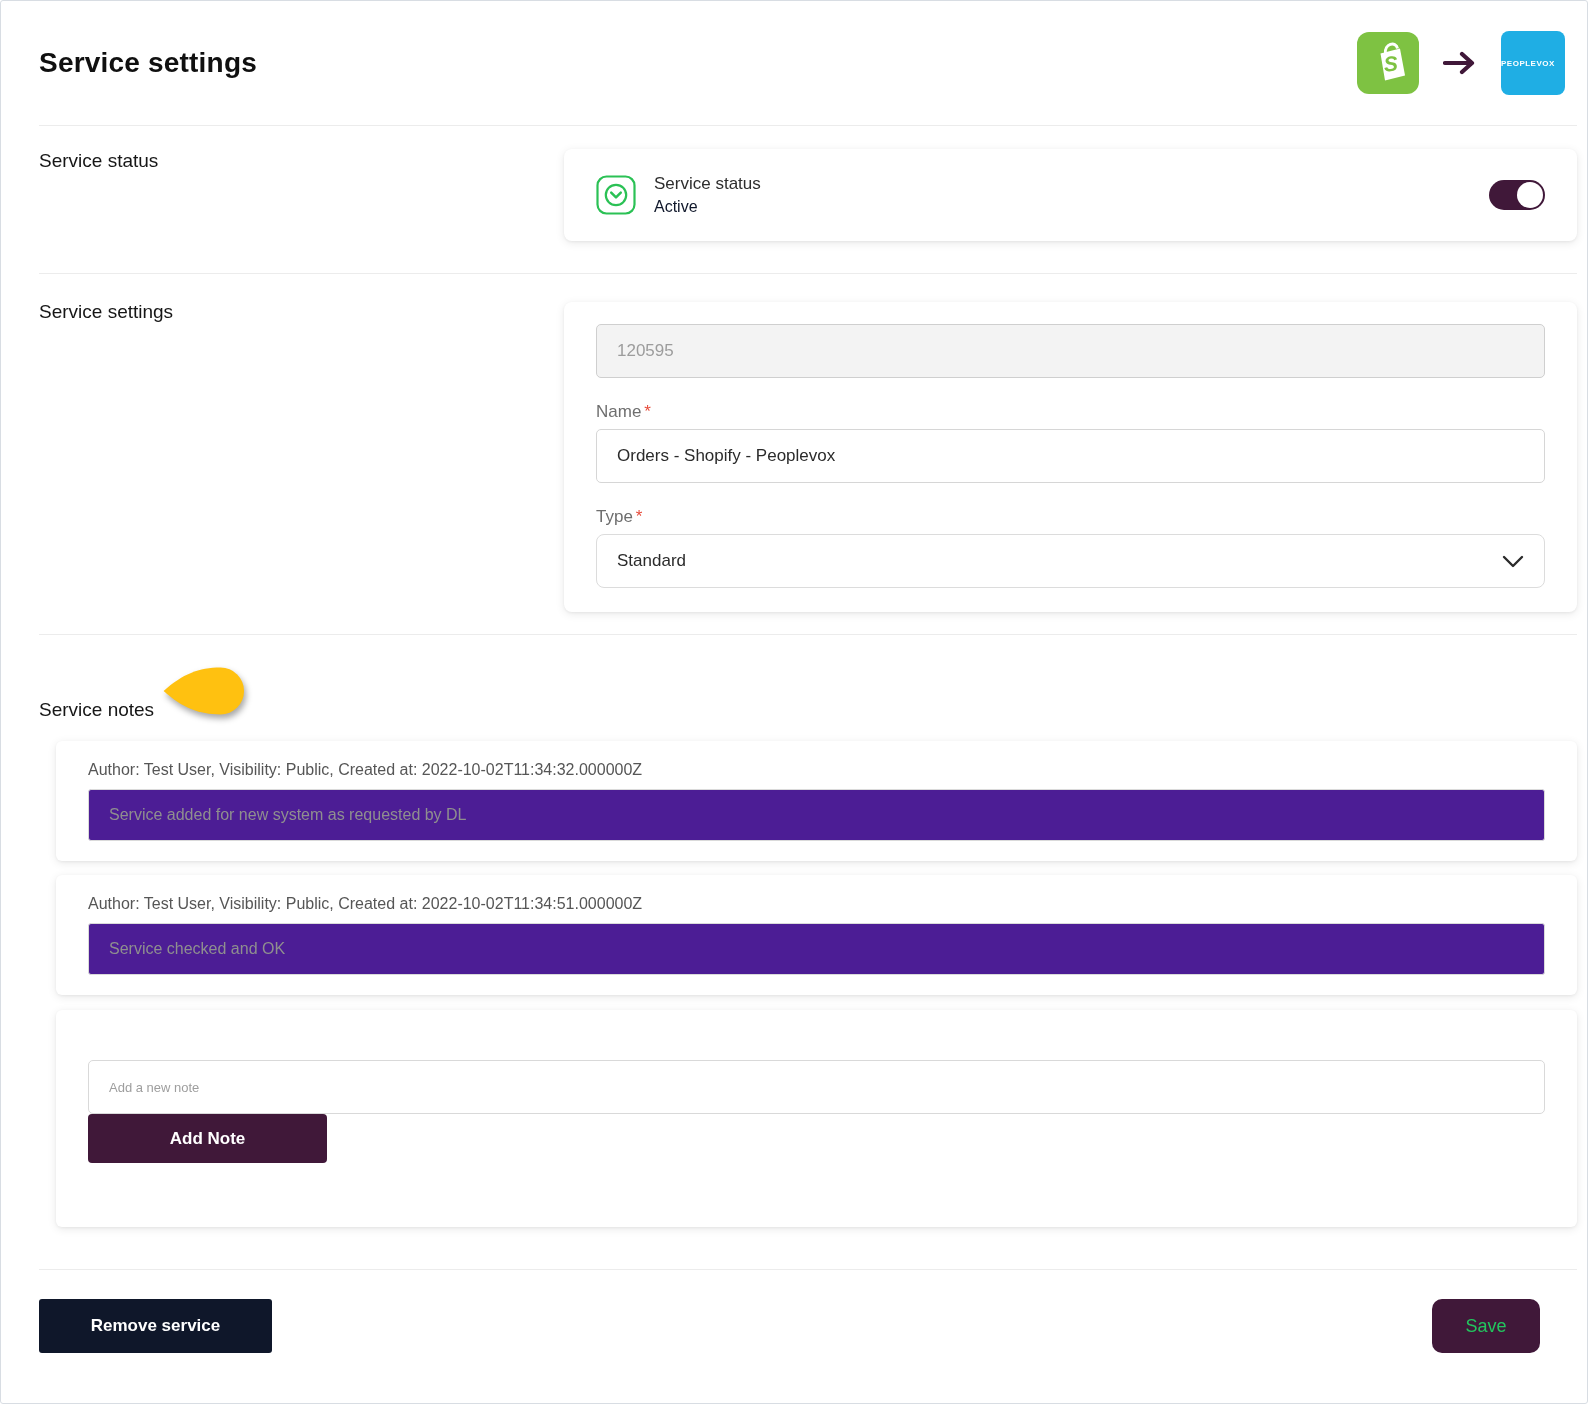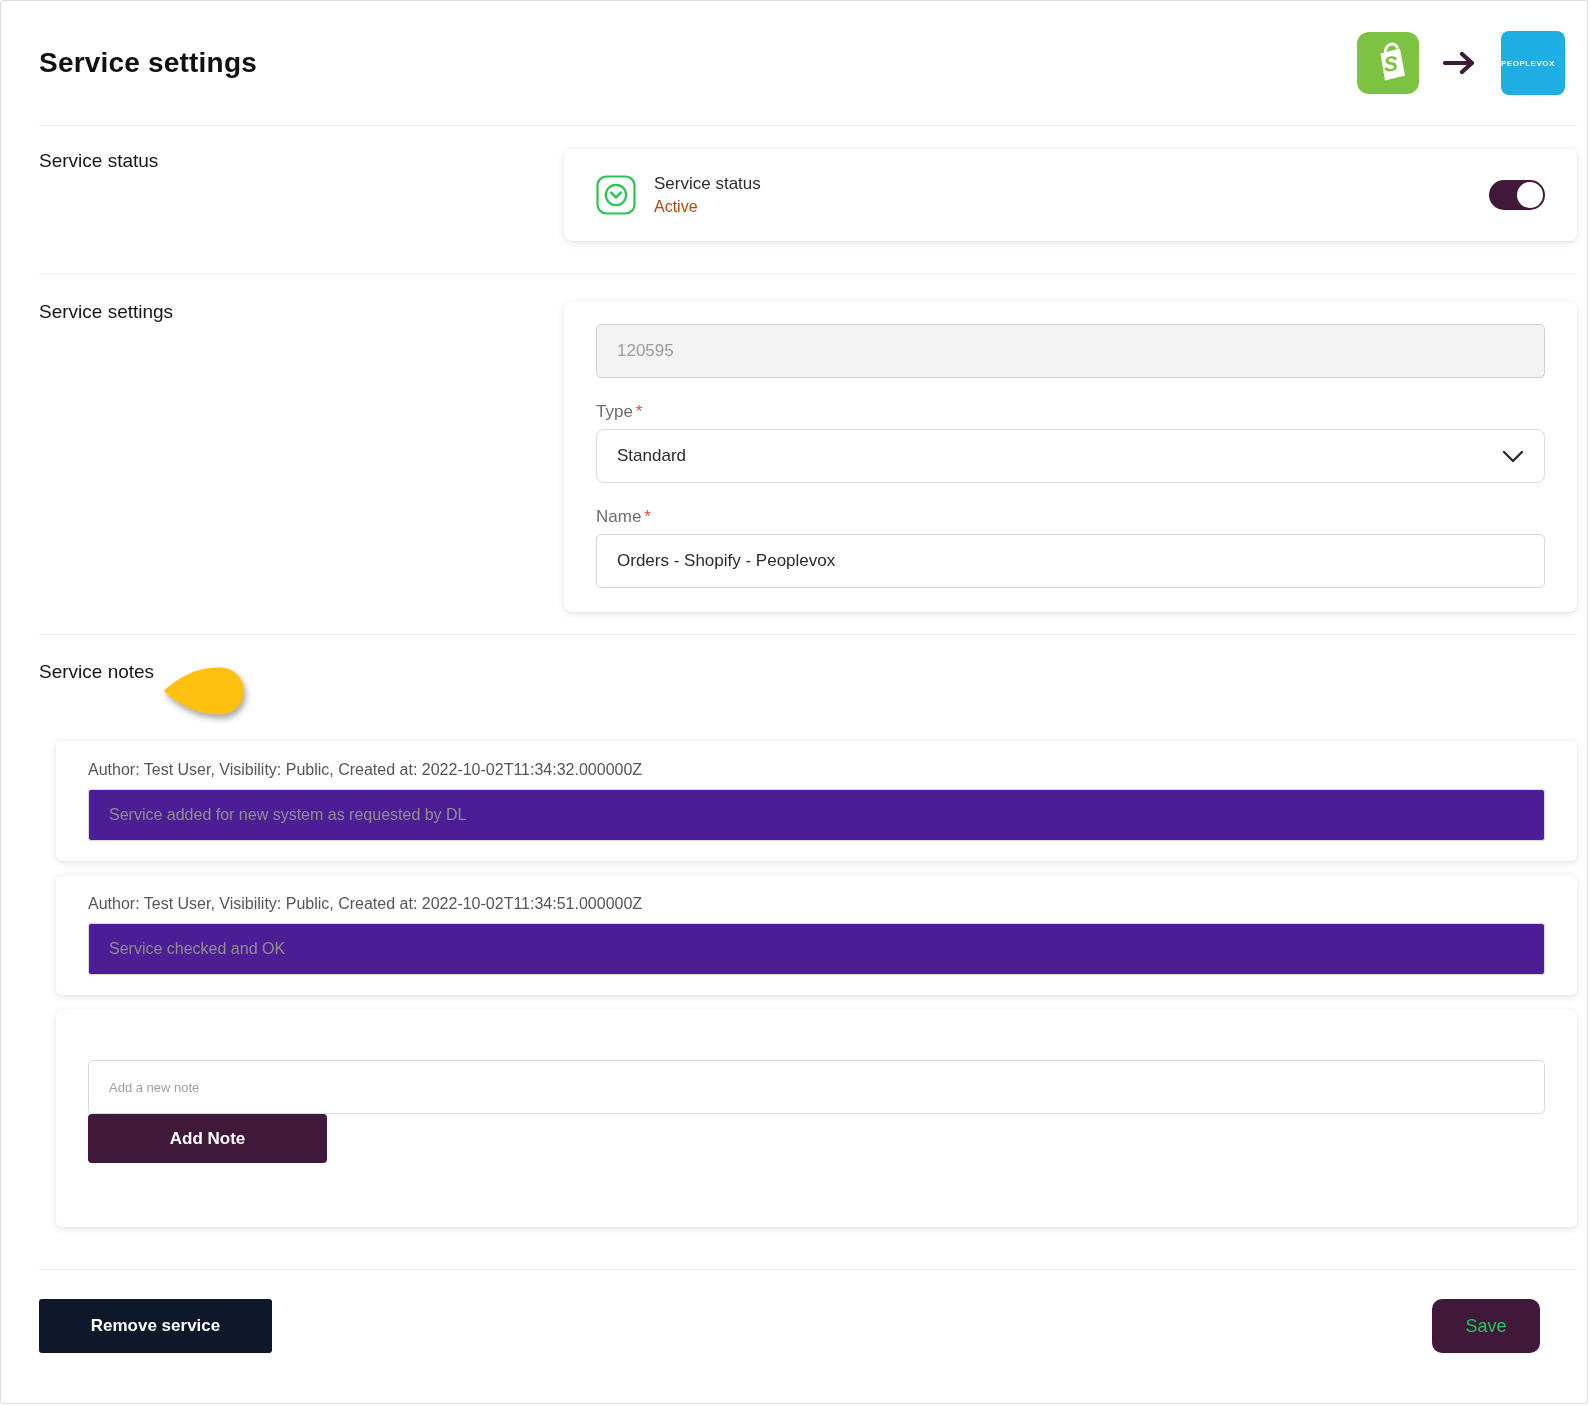--- a/index.html
+++ b/index.html
@@ -28,21 +28,21 @@
     background:#fff; border-radius:8px;
     box-shadow:0 2px 10px rgba(0,0,0,.09), 0 1px 3px rgba(0,0,0,.05);
   }
 
   
   .status-label { padding-top:24px; }
   .status-card { flex:1; margin-top:23px; margin-bottom:32px; height:92px;
     display:flex; align-items:center; padding:0 32px; }
   .status-texts { margin-left:18px; }
   .status-title { font-size:17px; color:#2e2e2e; }
-  .status-sub { font-size:16px; color:#c2410c; margin-top:4px; }
+  .status-sub { font-size:16px; color:#0f172a; margin-top:4px; }
   .toggle { margin-left:auto; width:56px; height:30px; background:#401839;
     border-radius:15px; position:relative; cursor:pointer; }
   .toggle .knob { position:absolute; top:2px; right:2px; width:26px; height:26px;
     background:#fff; border-radius:50%; }
 
   
   .settings-label { padding-top:27px; }
   .settings-card { flex:1; margin-top:28px; margin-bottom:22px; padding:22px 32px 24px; }
   .field-label { font-size:17px; color:#6e6e6e; margin-bottom:7px; }
   .req { color:#e74c3c; margin-left:3px; }
@@ -53,21 +53,21 @@
   }
   .tinput:disabled { background:#f3f3f3; border-color:#cfcfcf; color:#9c9c9c; }
   .field + .field { margin-top:24px; }
   .select {
     height:54px; border:1px solid #dcdcdc; border-radius:8px; background:#fff;
     display:flex; align-items:center; padding:0 20px; font-size:17px; color:#2b2b2b;
     cursor:pointer; justify-content:space-between;
   }
 
   
-  .notes-head { display:flex; align-items:flex-start; margin-top:26px; }
+  .notes-head { display:flex; align-items:flex-end; margin-top:26px; }
   .notes-head .sec-label { width:auto; flex:none; }
   .callout { margin-left:8px; filter:drop-shadow(2px 4px 3px rgba(0,0,0,.35)); }
   .note-card { margin-left:17px; padding:18px 32px 20px; border-radius:6px; }
   .note-card.first { margin-top:20px; }
   .note-card + .note-card { margin-top:14px; }
   .note-meta { font-size:16px; color:#565656; line-height:22px; }
   .note-box {
     margin-top:8px; height:52px; background:#4c1d95; border:1px solid #dadada;
     border-radius:3px; display:flex; align-items:center; padding:0 20px;
     font-size:16px; color:#8f8f8f;
@@ -139,32 +139,32 @@
 
     <hr class="divider">
 
     <div class="sec-row">
       <div class="sec-label settings-label">Service settings</div>
       <div class="card settings-card">
         <div class="field">
           <input class="tinput" disabled="" value="120595" style="">
         </div>
         <div class="field">
+          <div class="field-label"><span>Name</span><span class="req">*</span></div>
+          <input class="tinput" value="Orders - Shopify - Peoplevox" style="">
+        </div>
+        <div class="field">
           <div class="field-label"><span>Type</span><span class="req">*</span></div>
           <div class="select">
             <span>Standard</span>
             <svg width="22" height="13" viewBox="0 0 22 13">
               <polyline points="2,2 11,11 20,2" fill="none" stroke="#2b2b2b" stroke-width="2.4" stroke-linecap="round" stroke-linejoin="round"></polyline>
             </svg>
           </div>
         </div>
-        <div class="field">
-          <div class="field-label"><span>Name</span><span class="req">*</span></div>
-          <input class="tinput" value="Orders - Shopify - Peoplevox" style="">
-        </div>
       </div>
     </div>
 
     <hr class="divider">
 
     <div>
       <div class="notes-head">
         <div class="sec-label">Service notes</div>
         <svg class="callout" width="88" height="60" viewBox="0 0 60 41">
           <path d="M1 20.5 C14 9 25 4.5 40 4.5 A16 16 0 1 1 40 36.5 C25 36.5 14 32 1 20.5 Z" fill="#ffc110"></path>

